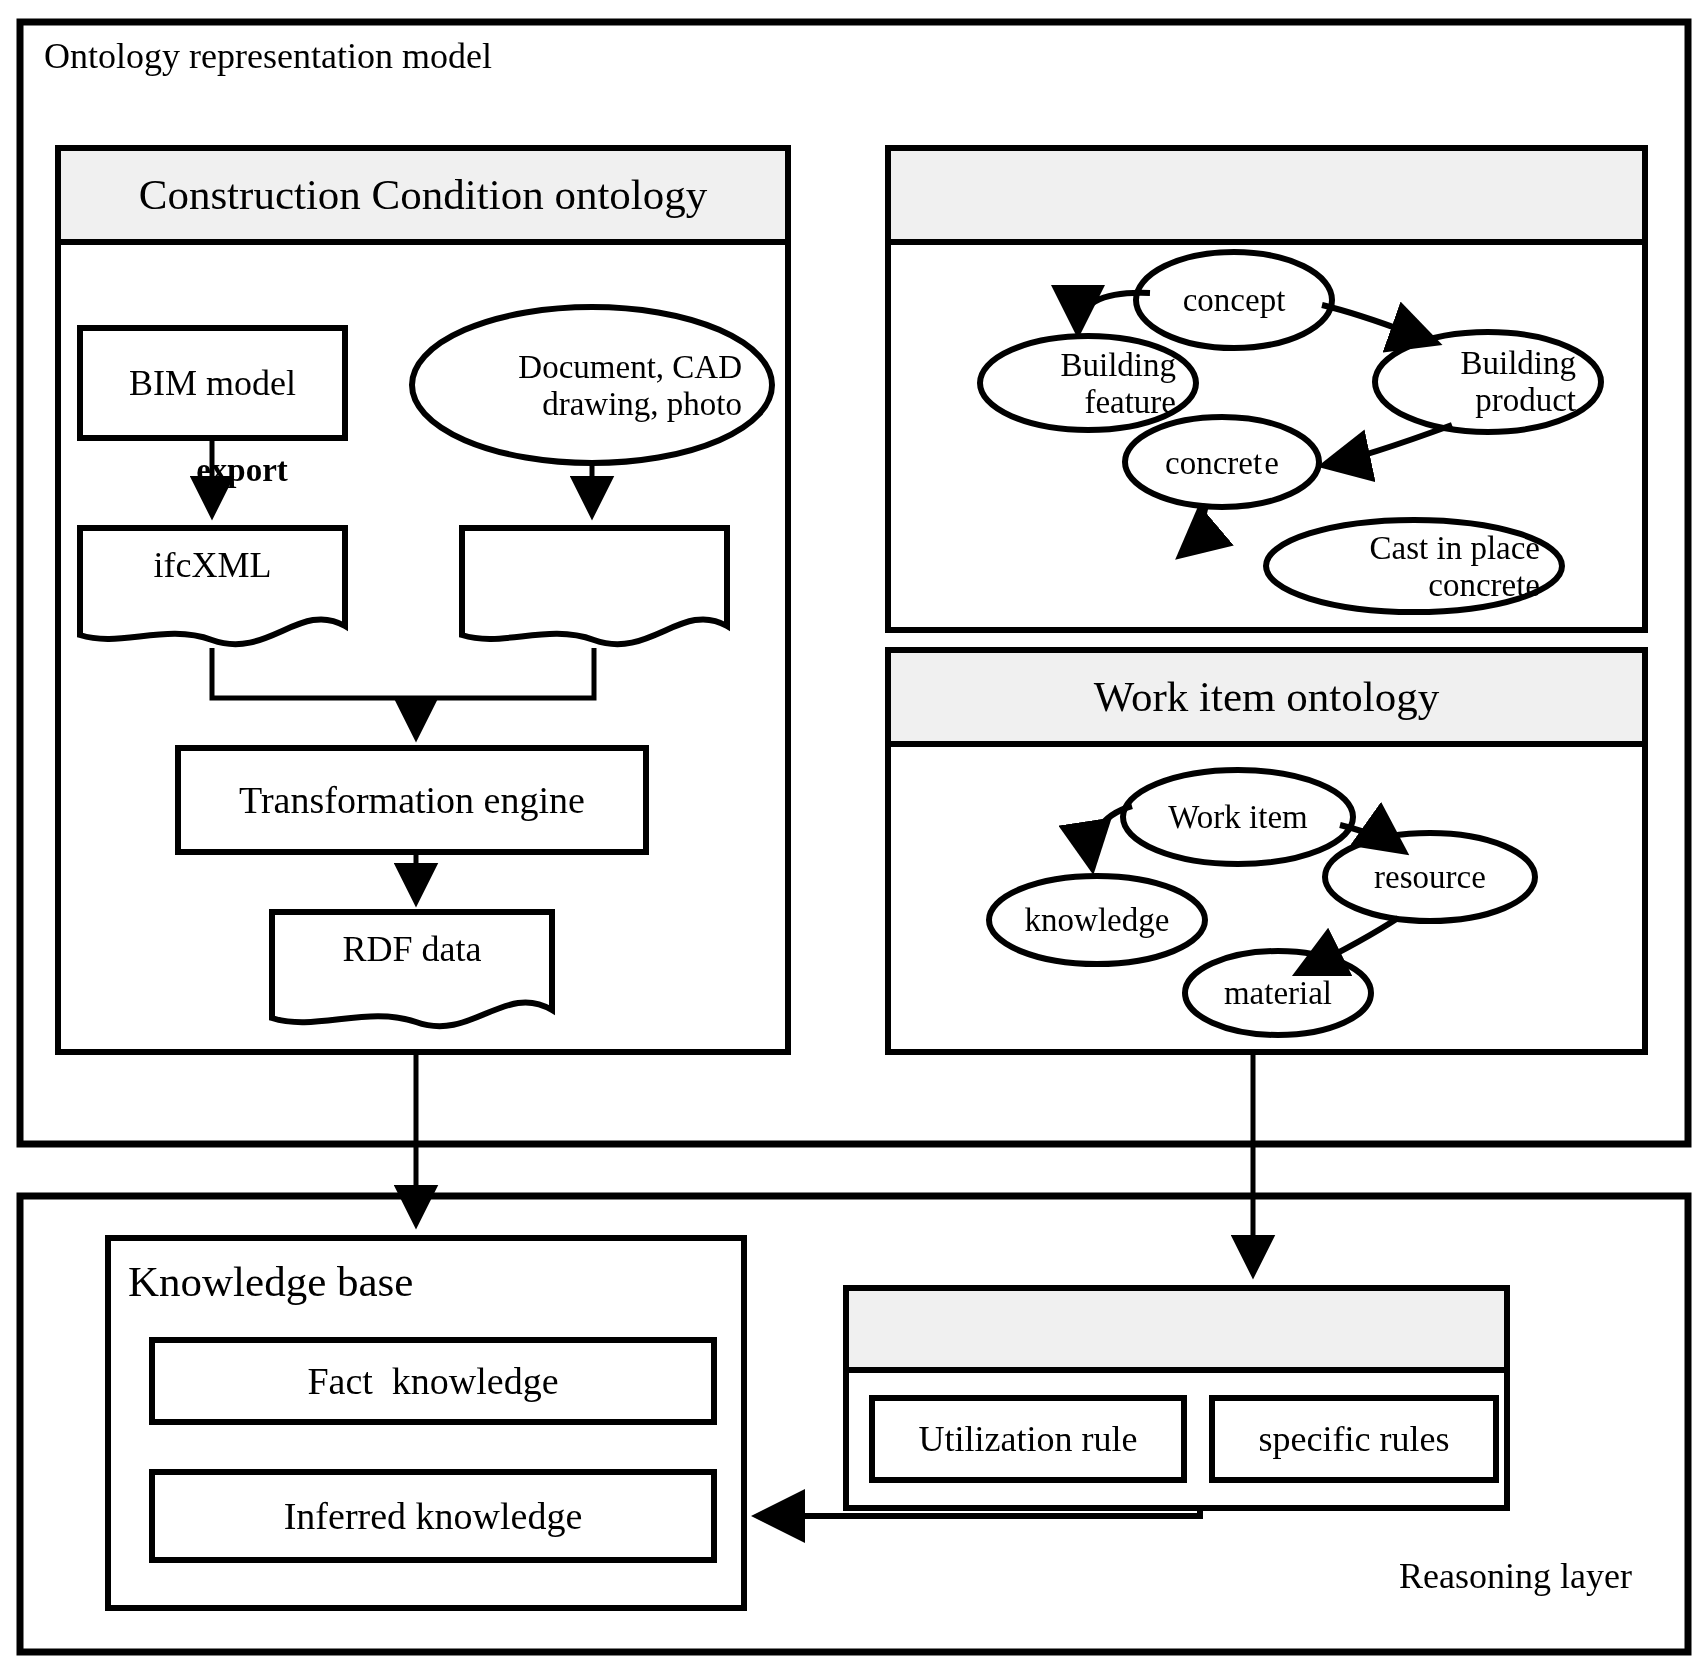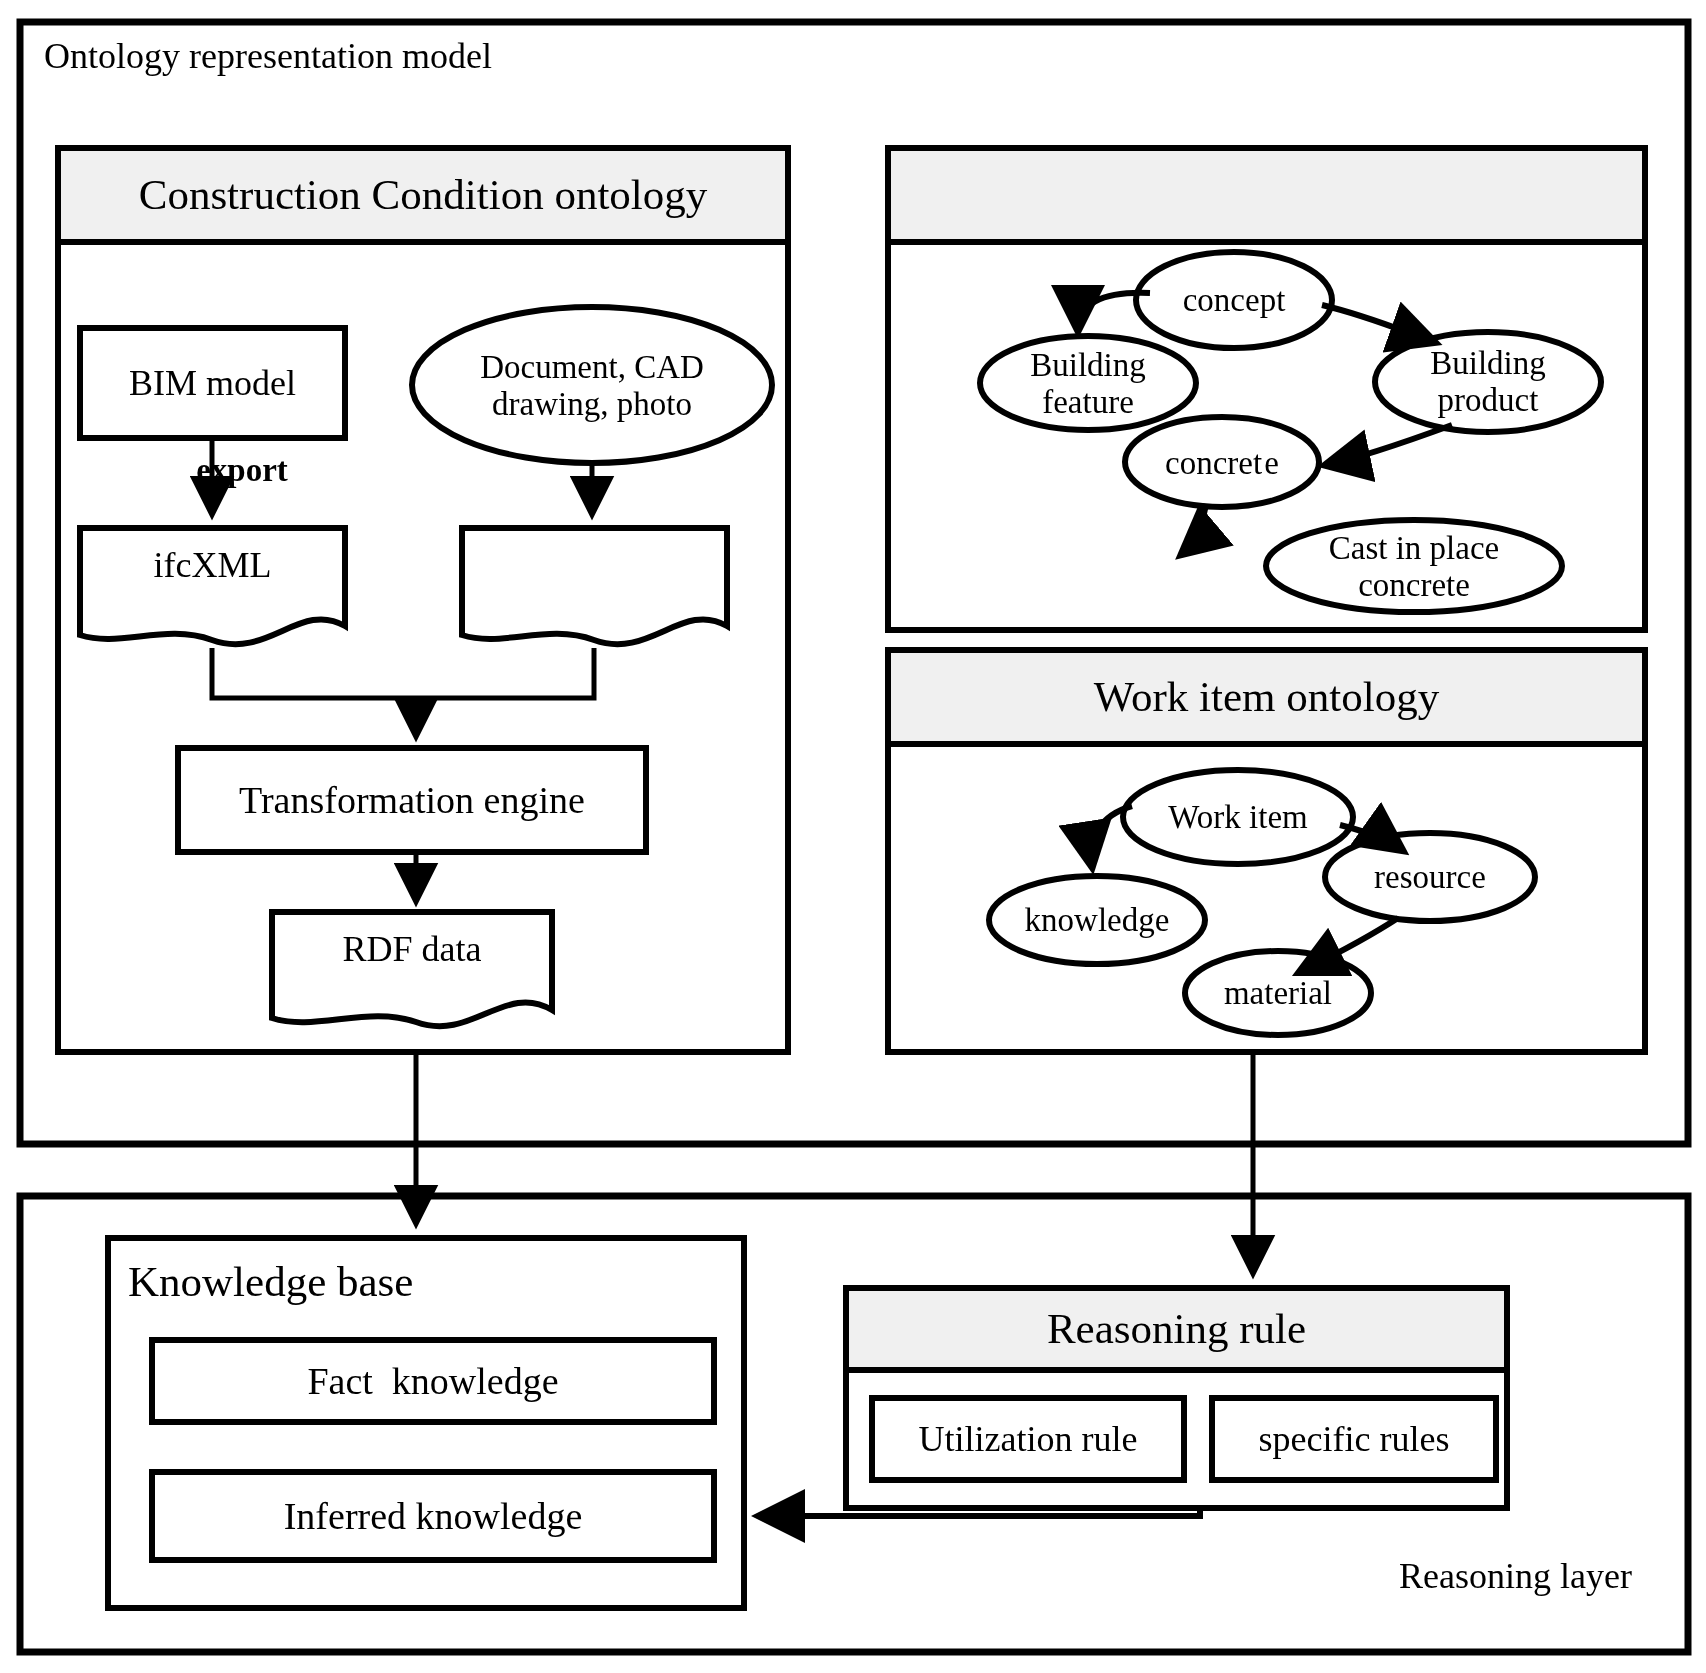--- a/index.html
+++ b/index.html
@@ -1,19 +1,19 @@
 <!DOCTYPE html>
 <html><head>
 <meta charset="utf-8">
 <style>
   html,body{margin:0;padding:0;background:#ffffff;}
   body{width:1706px;height:1673px;font-family:"Liberation Serif","DejaVu Serif",serif;color:#000;}
   #stage{position:relative;width:1706px;height:1673px;overflow:hidden;}
   svg{position:absolute;left:0;top:0;width:1706px;height:1673px;}
-  .lbl{position:absolute;text-align:center;line-height:1.12;color:#000;
+  .lbl{position:absolute;text-align:right;line-height:1.12;color:#000;
        font-family:"Liberation Serif","DejaVu Serif",serif;}
   .title-xl{font-size:36px;}
   .hdr{font-size:43px;}
   .box-t{font-size:36px;}
   .box-t-lg{font-size:38px;}
   .ell-t{font-size:33px;}
   .small{font-size:33px;}
   .ctr{display:flex;align-items:center;justify-content:center;}
 </style>
 </head>
@@ -132,21 +132,20 @@
   <div class="lbl ell-t ctr" style="left:1342px; top:853px; width:176px; height:48px;">resource</div>
 
   <div class="lbl ell-t ctr" style="left:1192px; top:969px; width:172px; height:48px;">material</div>
 
   <div class="lbl hdr" style="left:128px; top:1258px; width:500px; text-align:left;">Knowledge base</div>
 
   <div class="lbl box-t-lg ctr" style="left:152px; top:1340px; width:562px; height:82px; white-space:pre;">Fact  knowledge</div>
 
   <div class="lbl box-t-lg ctr" style="left:152px; top:1472px; width:562px; height:88px;">Inferred knowledge</div>
 
-  <div class="lbl hdr ctr" style="left:846px; top:1288px; width:661px; height:82px;">Reasoning rule</div>
 
   <div class="lbl box-t ctr" style="left:872px; top:1398px; width:312px; height:82px;">Utilization rule</div>
 
   <div class="lbl box-t ctr" style="left:1212px; top:1398px; width:284px; height:82px;">specific rules</div>
 
   <div class="lbl title-xl" style="left:1000px; top:1556px; width:660px; text-align:right; padding-right:28px; box-sizing:border-box;">Reasoning layer</div>
 
 </div>
 
 </body></html>

